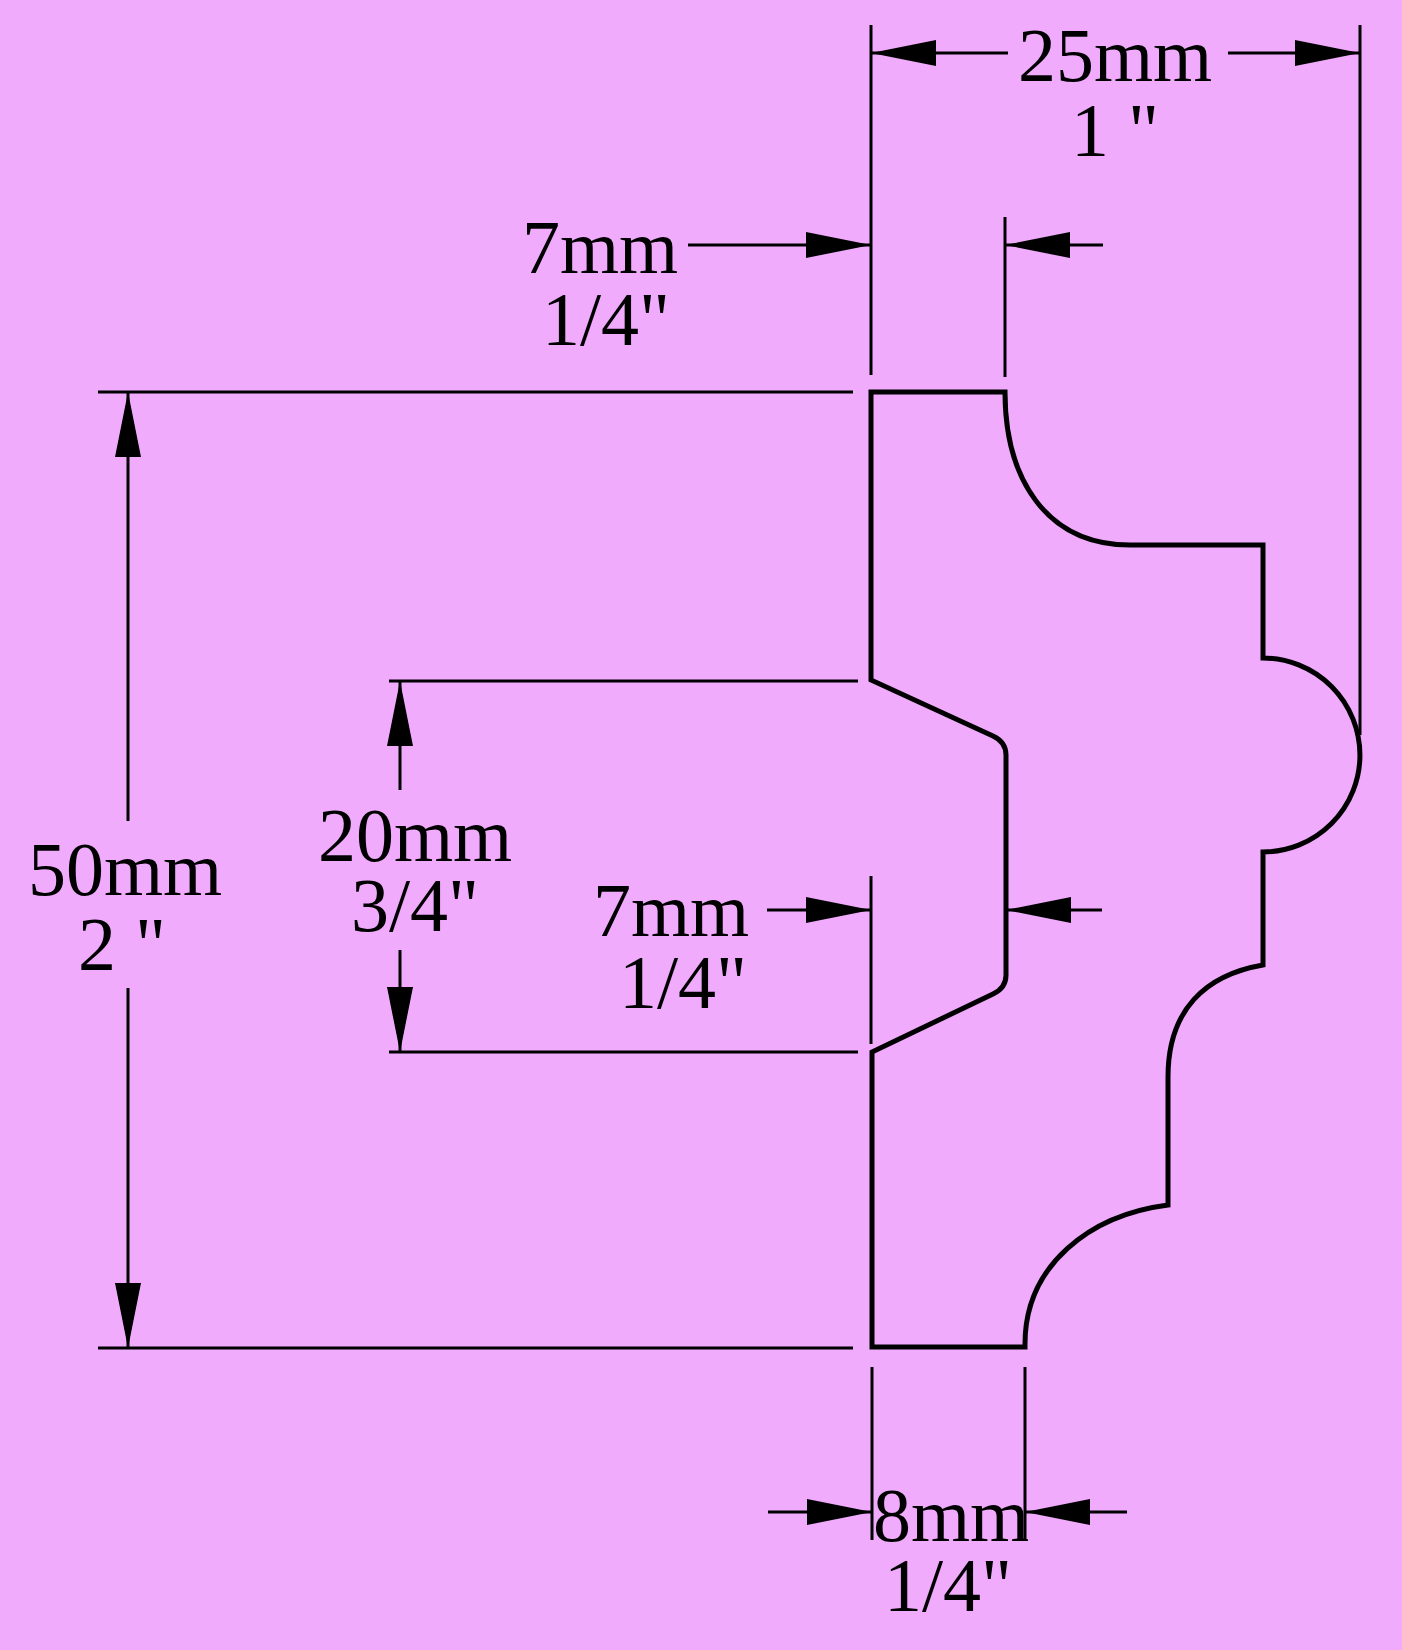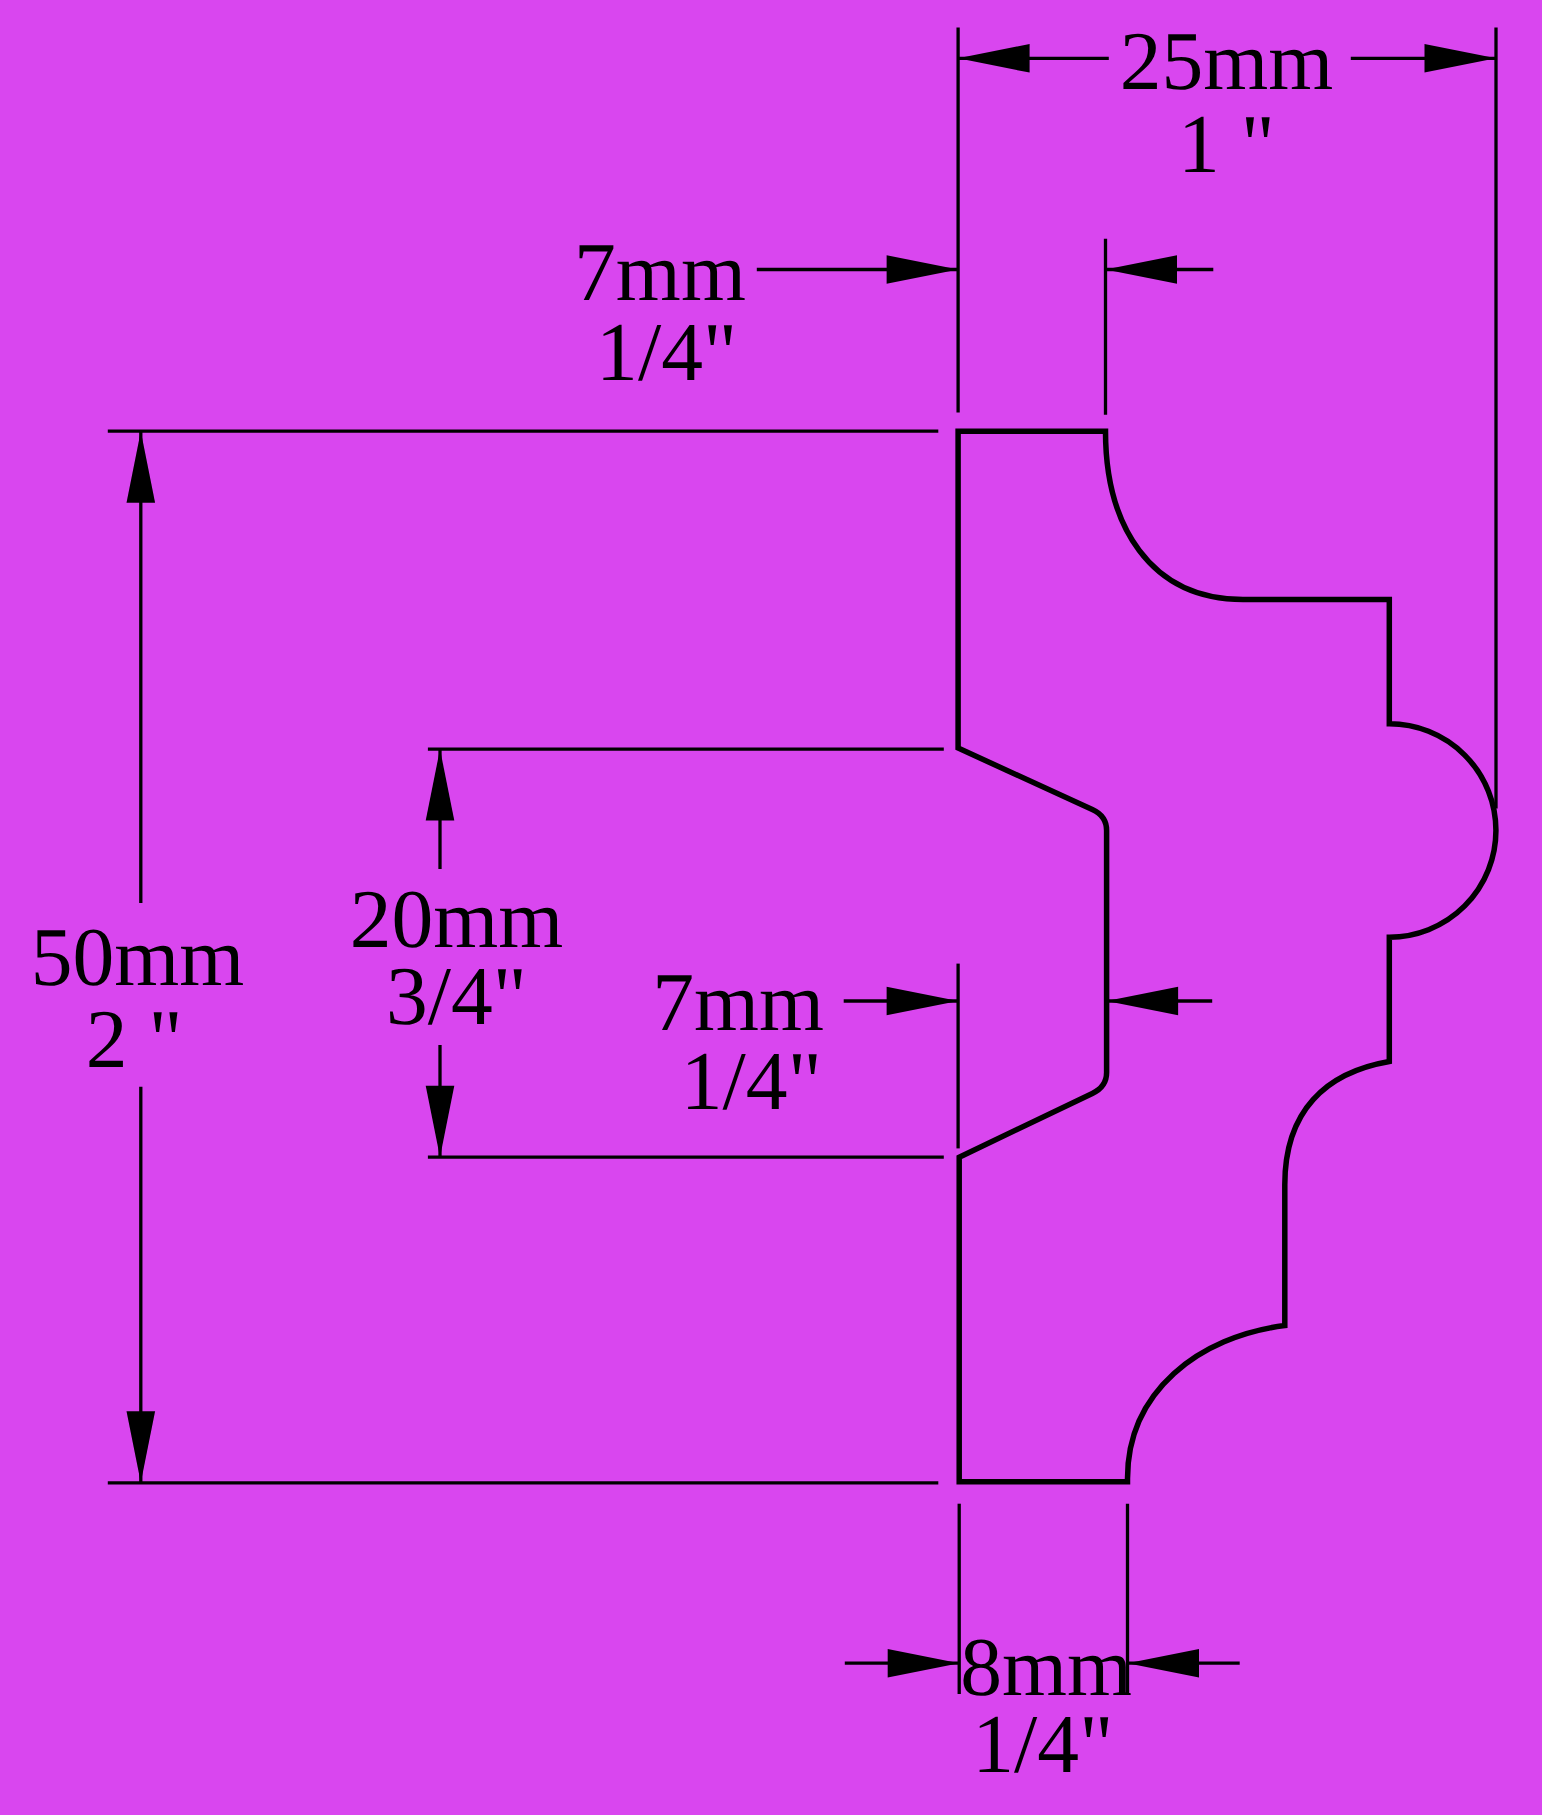--- a/index.html
+++ b/index.html
@@ -4,21 +4,21 @@
 <style>
   html, body {
     margin: 0;
     padding: 0;
     background: #ffffff;
   }
   .canvas {
     position: relative;
     width: 1402px;
     height: 1650px;
-    background: #d946ef;
+    background: #f0abfc;
     overflow: hidden;
   }
   svg.drawing {
     position: absolute;
     inset: 0;
     width: 1402px;
     height: 1650px;
     display: block;
   }
   .outline {

